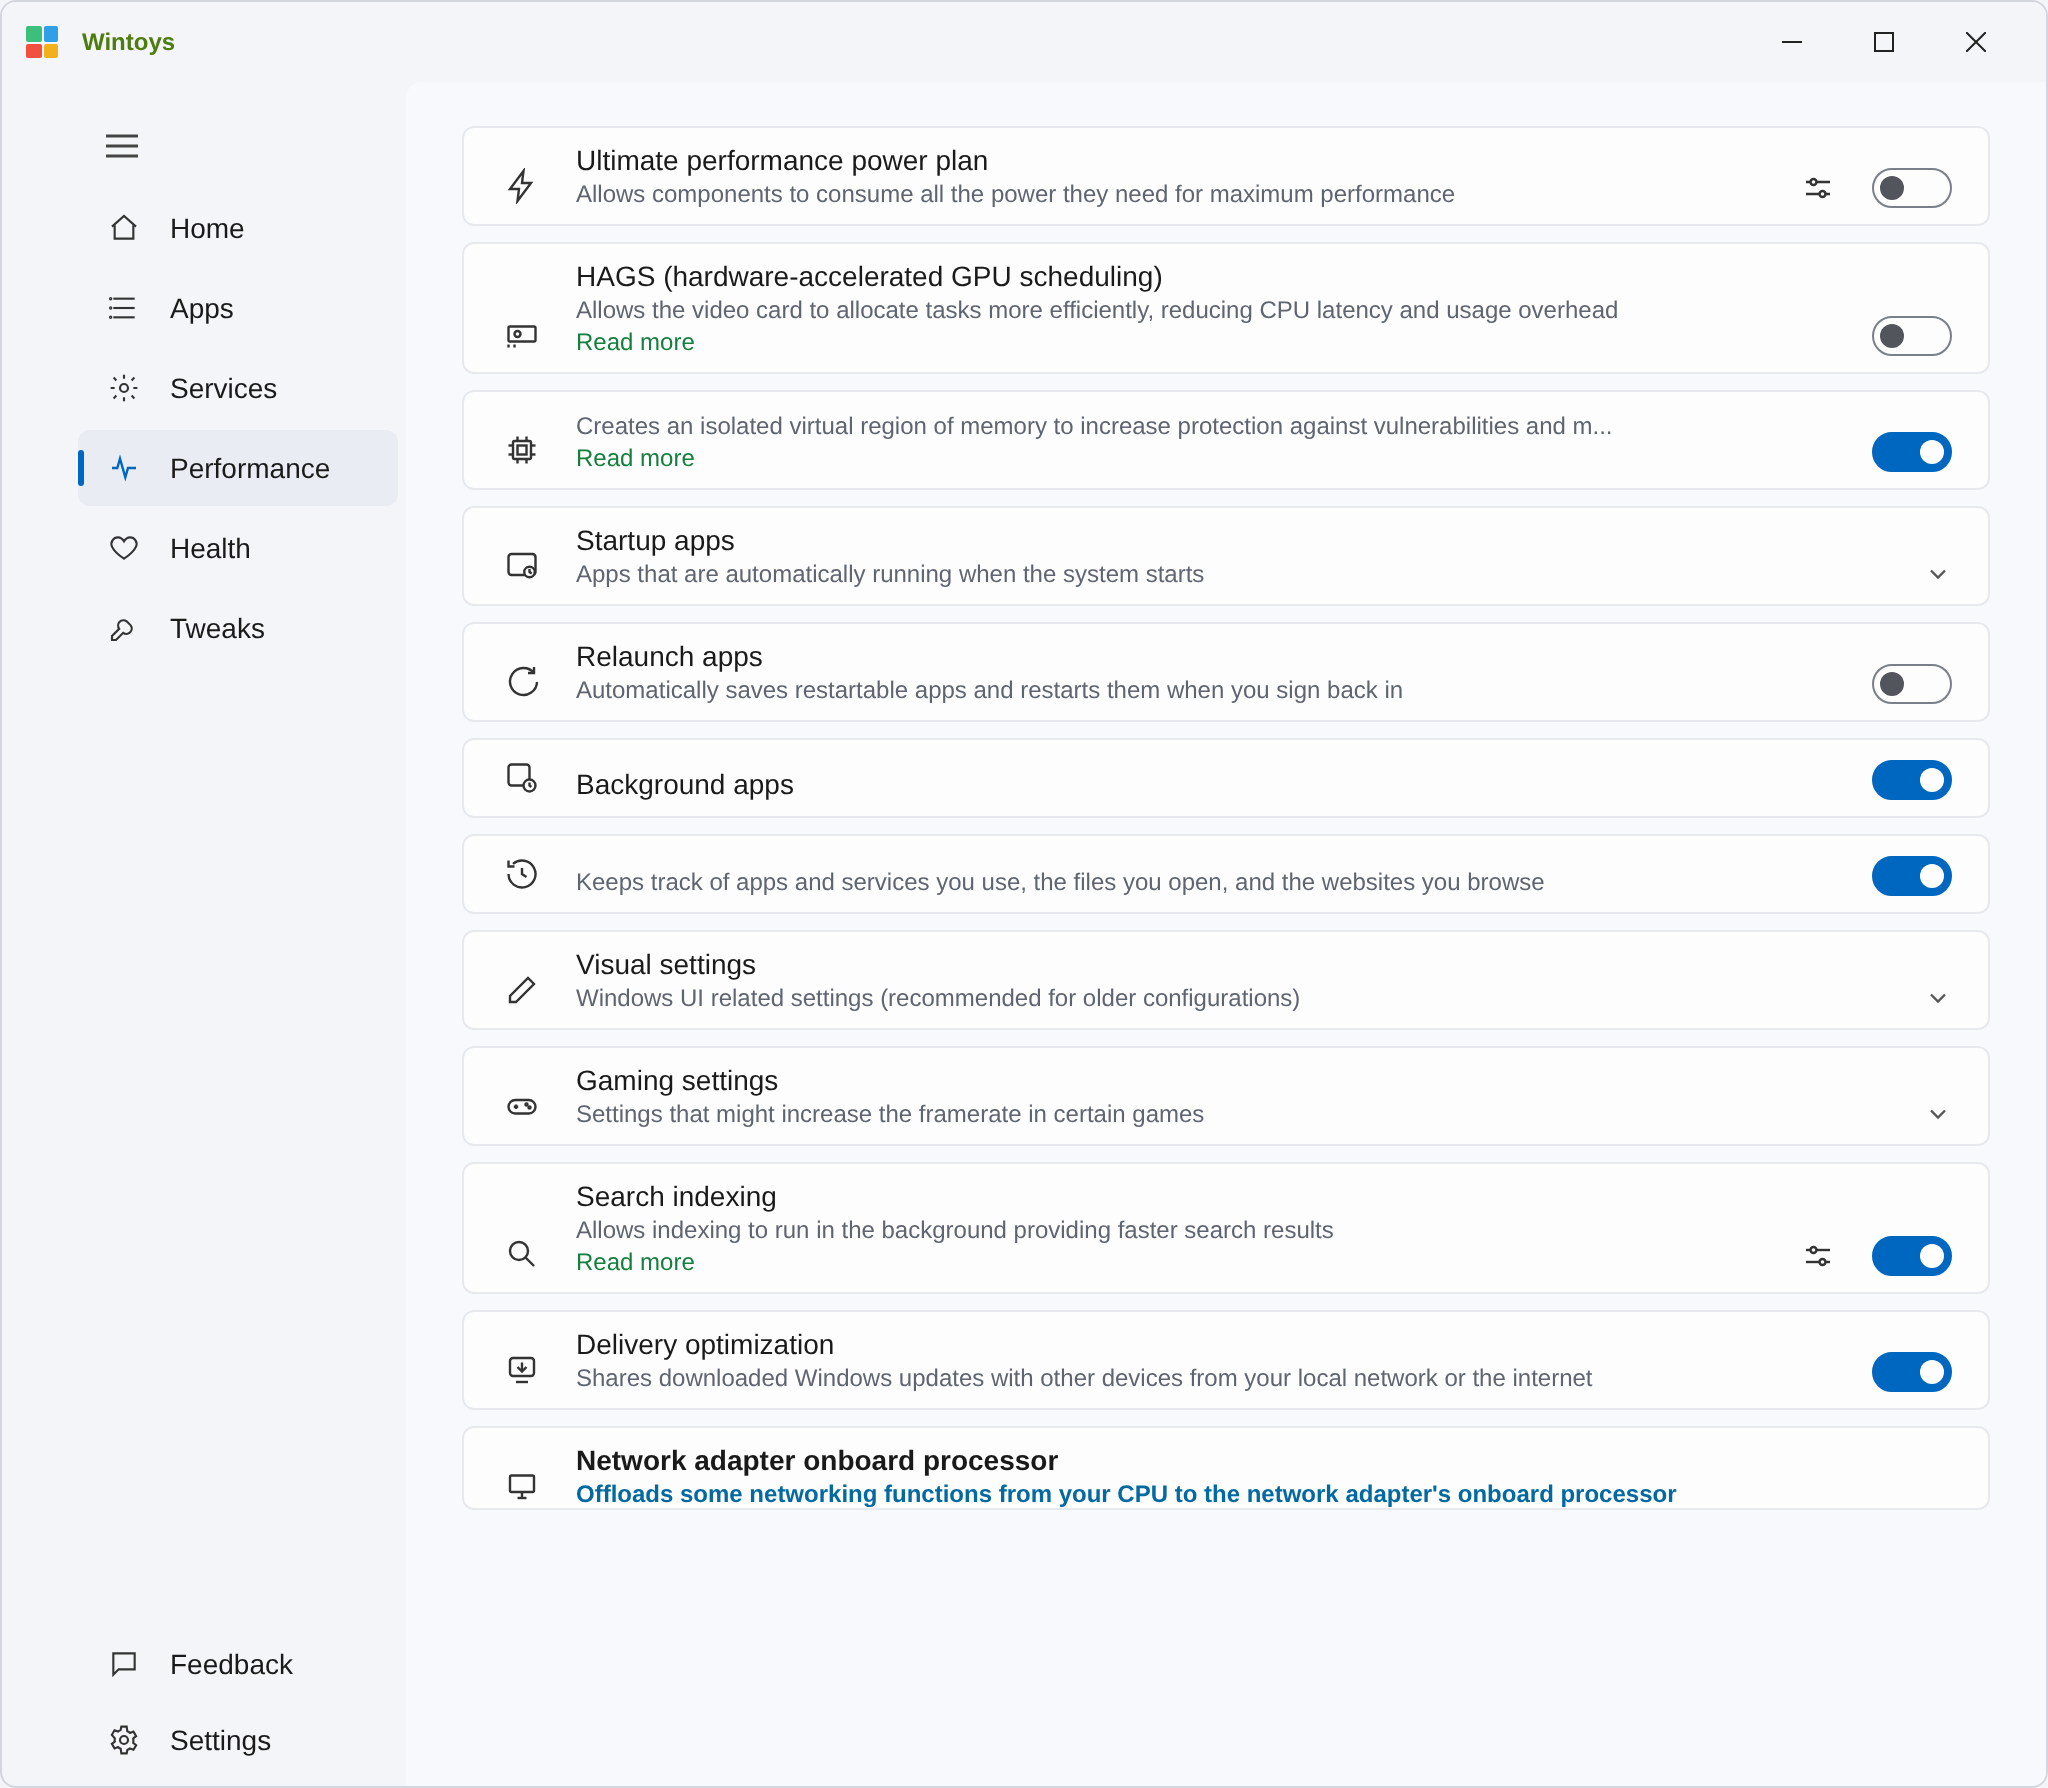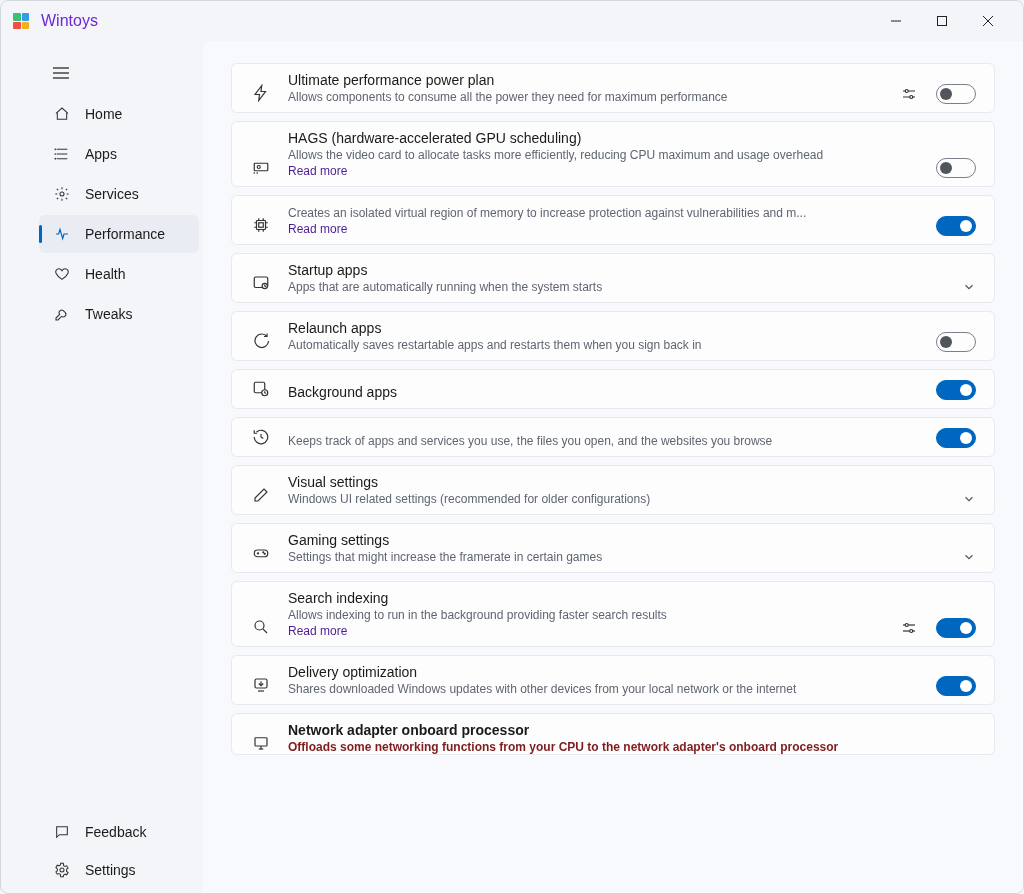--- a/index.html
+++ b/index.html
@@ -20,21 +20,21 @@
     align-items: center;
     padding: 0 12px;
     background: #f3f5f9;
   }
   .titlebar .logo {
     width: 16px; height: 16px;
     display:grid; grid-template-columns:1fr 1fr; grid-template-rows:1fr 1fr; gap:1px;
     margin-right:12px;
   }
   .titlebar .logo span{display:block;width:100%;height:100%; border-radius:1px;}
-  .titlebar .title { font-size:16px; color:#6d28d9; }
+  .titlebar .title { font-size:12px; color:#4d7c0f;font-weight:bold; }
   .titlebar .winbtns { margin-left:auto; display:flex; gap:0; }
   .titlebar .winbtn {
     width:46px; height:32px; display:flex; align-items:center; justify-content:center;
     cursor:default; color:#222;
   }
   .layout { display:flex; height:calc(100% - 40px); }
   .sidebar {
     width:168px;
     display:flex;
     flex-direction:column;
@@ -90,21 +90,21 @@
     gap:16px;
   }
   .cicon {
     width:22px; height:22px; flex-shrink:0;
     display:flex; align-items:center; justify-content:center;
     color:#333;
   }
   .ctext { flex:1; min-width:0; }
   .ctitle { font-size:14px; color:#1a1a1a; }
   .cdesc { font-size:12px; color:#5f6570; margin-top:2px; white-space:nowrap; overflow:hidden; text-overflow:ellipsis;}
-  .readmore { font-size:12px; color:#4c1d95; margin-top:2px; cursor:default;}
+  .readmore { font-size:12px; color:#15803d; margin-top:2px; cursor:default;}
   .actions { display:flex; align-items:center; gap:18px; flex-shrink:0;}
   .settings-ico { color:#333; }
   .toggle {
     width:40px; height:20px; border-radius:20px;
     border:1px solid #7a7f89;
     position:relative;
     background:#fdfdfd;
   }
   .toggle::after{
     content:""; position:absolute; width:12px; height:12px; border-radius:50%;
@@ -270,21 +270,21 @@
         <div class="cicon">
           <svg width="18" height="18" viewBox="0 0 24 24" fill="none" stroke="currentColor" stroke-width="1.6">
               <rect x="3" y="7" width="18" height="10" rx="1"></rect>
               <circle cx="9" cy="12" r="2"></circle>
               <line x1="3" y1="19" x2="3" y2="21"></line>
               <line x1="7" y1="19" x2="7" y2="21"></line>
             </svg>
         </div>
         <div class="ctext">
           <div class="ctitle">HAGS (hardware-accelerated GPU scheduling)</div>
-          <div class="cdesc">Allows the video card to allocate tasks more efficiently, reducing CPU maximum and usage overhead</div>
+          <div class="cdesc">Allows the video card to allocate tasks more efficiently, reducing CPU latency and usage overhead</div>
           <div class="readmore">Read more</div>
         </div>
         <div class="actions">
           <div class="toggle"></div>
         </div>
       </div>
 
       <div class="card">
         <div class="cicon">
           <svg width="18" height="18" viewBox="0 0 24 24" fill="none" stroke="currentColor" stroke-width="1.6">
@@ -466,19 +466,19 @@
       <div class="card" style="padding-bottom:0;font-weight:bold;">
         <div class="cicon">
           <svg width="18" height="18" viewBox="0 0 24 24" fill="none" stroke="currentColor" stroke-width="1.6">
               <rect x="4" y="5" width="16" height="11" rx="1"></rect>
               <line x1="9" y1="20" x2="15" y2="20"></line>
               <line x1="12" y1="16" x2="12" y2="20"></line>
             </svg>
         </div>
         <div class="ctext">
           <div class="ctitle">Network adapter onboard processor</div>
-          <div class="cdesc" style="color:#7f1d1d">Offloads some networking functions from your CPU to the network adapter's onboard processor</div>
+          <div class="cdesc" style="color:#0369a1">Offloads some networking functions from your CPU to the network adapter's onboard processor</div>
         </div>
       </div>
 
     </div>
   </div>
 </div>
 
 </body></html>

